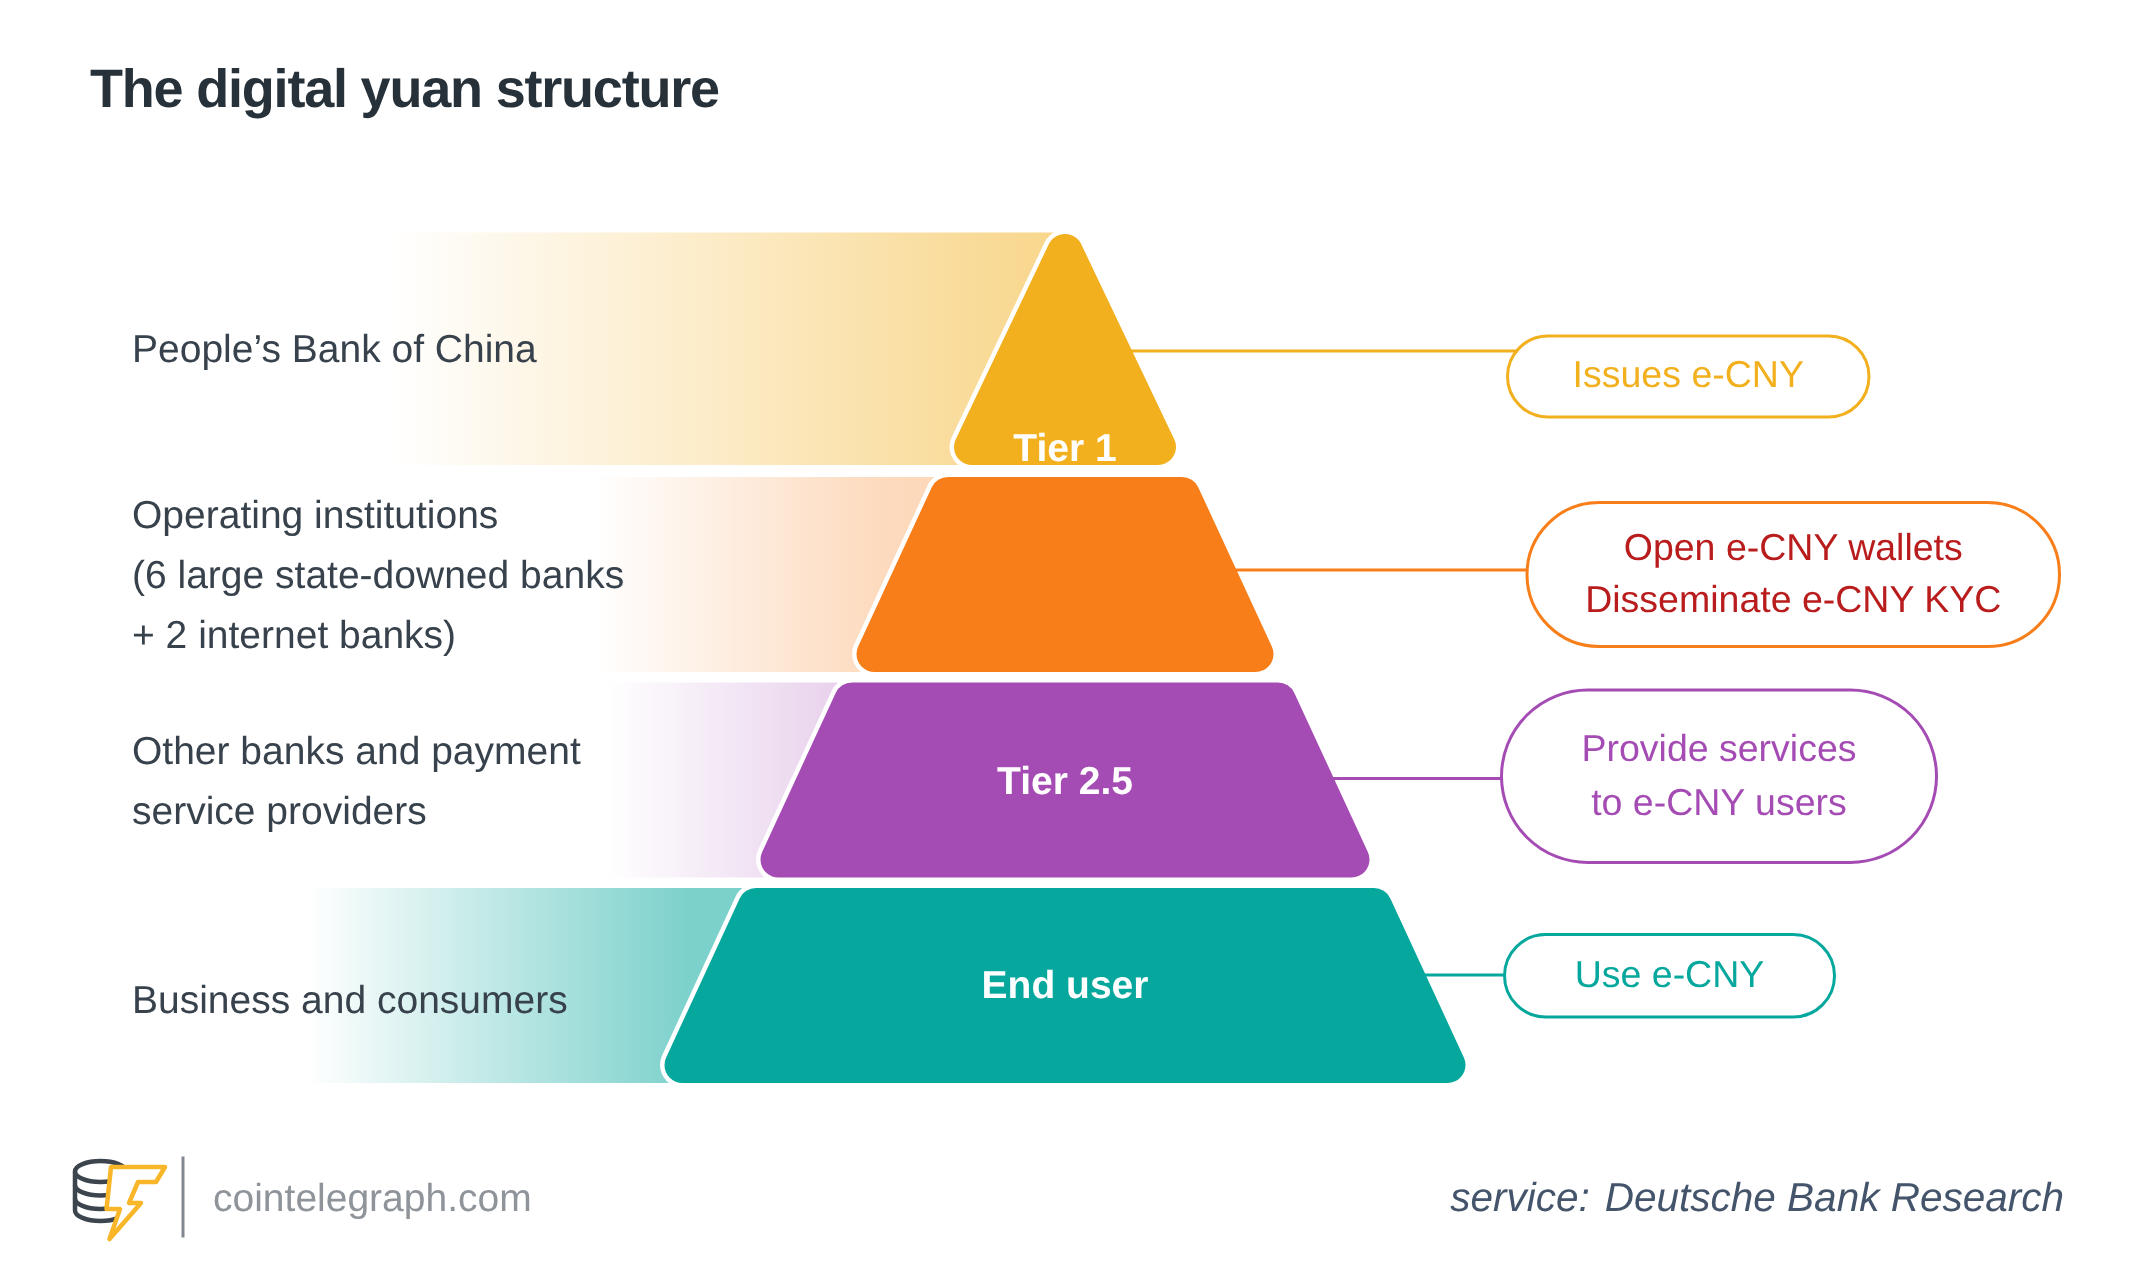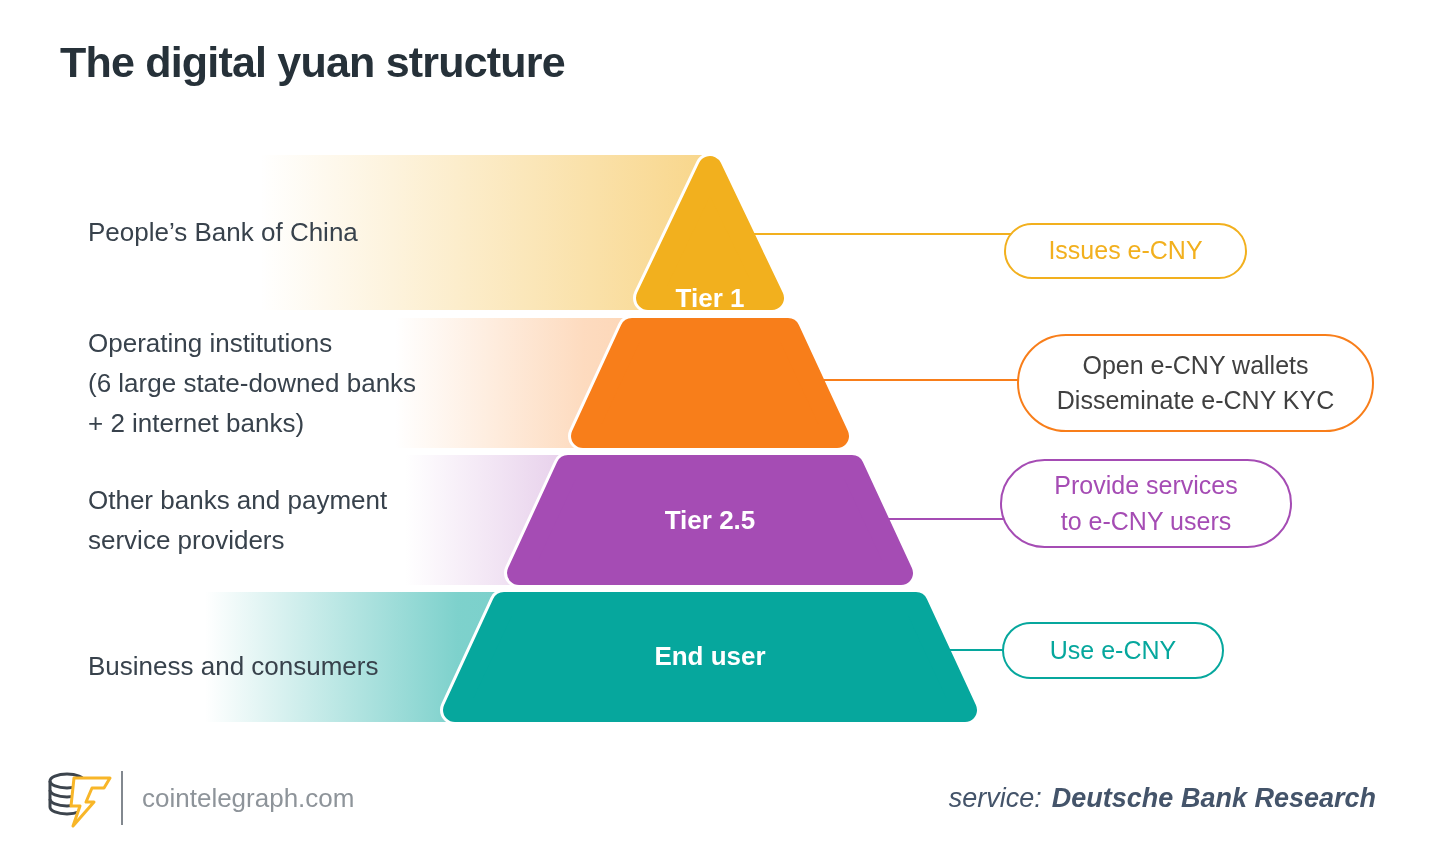--- a/index.html
+++ b/index.html
@@ -3,21 +3,21 @@
 <meta charset="utf-8">
 <style>
   * { margin:0; padding:0; box-sizing:border-box; }
   html,body { background:#ffffff; }
   .stage {
     position:relative; width:1430px; height:856px; background:#fff;
     font-family:"Liberation Sans","DejaVu Sans",sans-serif; overflow:hidden;
   }
   .title {
     position:absolute; left:60px; top:38px;
-    font-size:43px; font-weight:700; letter-spacing:-0.8px; color:#263139;
+    font-size:36px; font-weight:700; letter-spacing:-0.8px; color:#263139;
   }
   .art { position:absolute; left:0; top:0; width:1430px; height:856px; }
 
   .row-label {
     position:absolute; left:88px; width:430px; display:flex; align-items:center;
     font-size:26px; color:#38424C; line-height:1.54; white-space:pre-line;
   }
   .r1 { top:155px; height:155px; }
   .r2 { top:318px; height:130px; }
   .r3 { top:455px; height:130px; }
@@ -29,34 +29,34 @@
   }
   .t1 { top:238px;margin-top:44px; } .t2 { top:368px; } .t3 { top:504px; } .t4 { top:640px; }
 
   .badge {
     position:absolute; display:flex; align-items:center; justify-content:center;
     text-align:center; background:#ffffff; border:2px solid; border-radius:999px;
     font-size:25px; line-height:1.42; white-space:pre-line;
   }
   .b1 { left:1004px; top:207px; width:243px; height:56px; }
   .b2 { left:1017px; top:334px; width:357px; height:98px; }
-  .b3 { left:1000px; top:459px; width:292px; height:89px; }
+  .b3 { left:1000px; top:459px; width:292px; height:117px; }
   .b4 { left:1002px; top:622px; width:222px; height:57px; }
 
   .footer-logo { position:absolute; left:42px; top:766px; width:76px; height:66px; }
   .footer-divider { position:absolute; left:121px; top:771px; width:2px; height:54px; background:#82888F; }
   .footer-site {
     position:absolute; left:142px; top:766px; height:64px; display:flex; align-items:center;
     font-size:26px; color:#8E949A;
   }
   .footer-source {
     position:absolute; right:54px; top:766px; height:64px; display:flex; align-items:center;
     font-size:27px; font-style:italic; color:#44546A;
   }
-  .footer-source .src-name { font-weight:700; margin-left:10px; }
+  .footer-source .src-name { font-weight:400; margin-left:10px; }
 </style>
 </head>
 <body>
 
 <div class="stage">
 
   <div class="title">The digital yuan structure</div>
 
   <svg class="art" viewBox="0 0 1430 856" aria-hidden="true">
     <defs>
@@ -110,21 +110,21 @@
 + 2 internet banks)</div>
   <div class="row-label r3">Other banks and payment
 service providers</div>
   <div class="row-label r4">Business and consumers</div>
 
   <div class="tier-name t1">Tier 1</div>
   <div class="tier-name t3">Tier 2.5</div>
   <div class="tier-name t4">End user</div>
 
   <div class="badge b1" style="color: rgb(242, 176, 30); border-color: rgb(242, 176, 30); margin-top: 16px;">Issues e-CNY</div>
-  <div class="badge b2" style="color: #404040; border-color: rgb(248, 126, 26);">Open e-CNY wallets
+  <div class="badge b2" style="color: #b91c1c; border-color: rgb(248, 126, 26);">Open e-CNY wallets
 Disseminate e-CNY KYC</div>
   <div class="badge b3" style="color: rgb(165, 76, 180); border-color: rgb(165, 76, 180);">Provide services
 to e-CNY users</div>
   <div class="badge b4" style="color: rgb(6, 167, 157); border-color: rgb(6, 167, 157);">Use e-CNY</div>
 
   <svg class="footer-logo" viewBox="0 0 76 66" aria-hidden="true">
     <ellipse cx="25" cy="15" rx="17" ry="7" fill="#fff" stroke="#3C444D" stroke-width="3"></ellipse>
     <path d="M8 15 V41 A17 7 0 0 0 42 41 V15" fill="none" stroke="#3C444D" stroke-width="3"></path>
     <path d="M8 24 A17 7 0 0 0 42 24" fill="none" stroke="#3C444D" stroke-width="3"></path>
     <path d="M8 33 A17 7 0 0 0 42 33" fill="none" stroke="#3C444D" stroke-width="3"></path>

